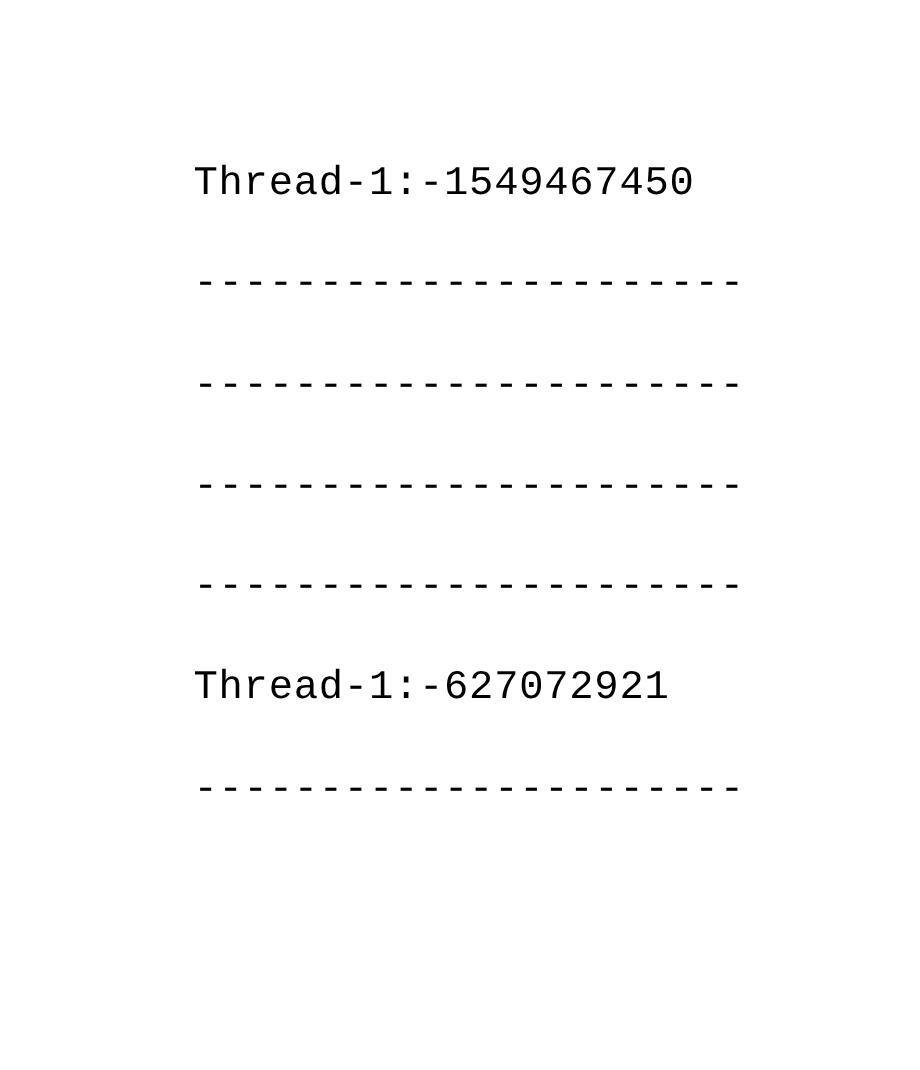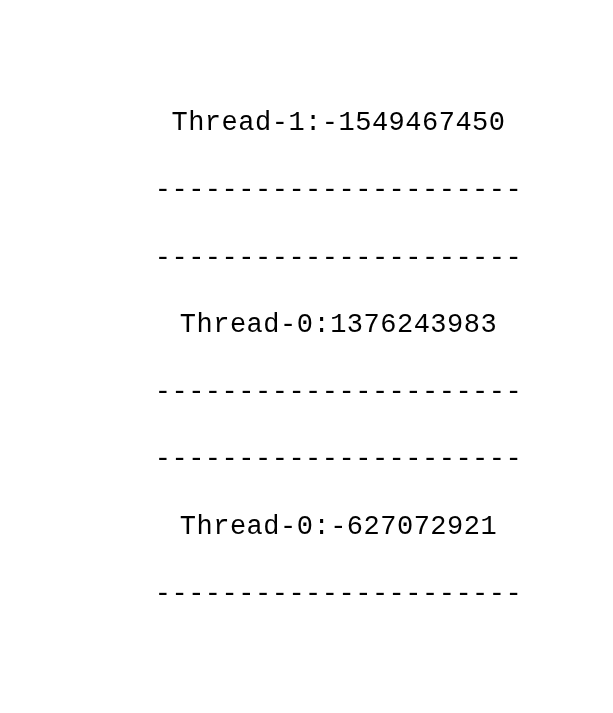--- a/index.html
+++ b/index.html
@@ -1,19 +1,18 @@
 <!DOCTYPE html>
 <html><head>
   <meta charset="utf-8">
   <style>
     * {
       margin: 16px;
       padding: 0;
       box-sizing: border-box;
-      text-align: center;
     }
     body {
       background: #ffffff;
       font-family: 'Consolas', 'Monaco', 'Courier New', monospace;
       font-size: 27px;
       color: #000000;
       padding: 50px 65px;
       line-height: 1.9;
       letter-spacing: 0.5px;
       width: 613px;
@@ -23,18 +22,17 @@
       white-space: pre;
     }
   </style>
 </head>
 <body>
 
 <div>
   <div class="line">Thread-1:-1549467450</div>
   <div class="line">----------------------</div>
   <div class="line">----------------------</div>
-  <div class="line">Thread-0:1376243983</div>
   <div class="line">----------------------</div>
   <div class="line">----------------------</div>
-  <div class="line">Thread-0:-627072921</div>
+  <div class="line">Thread-1:-627072921</div>
   <div class="line">----------------------</div>
 </div>
 
 </body></html>

